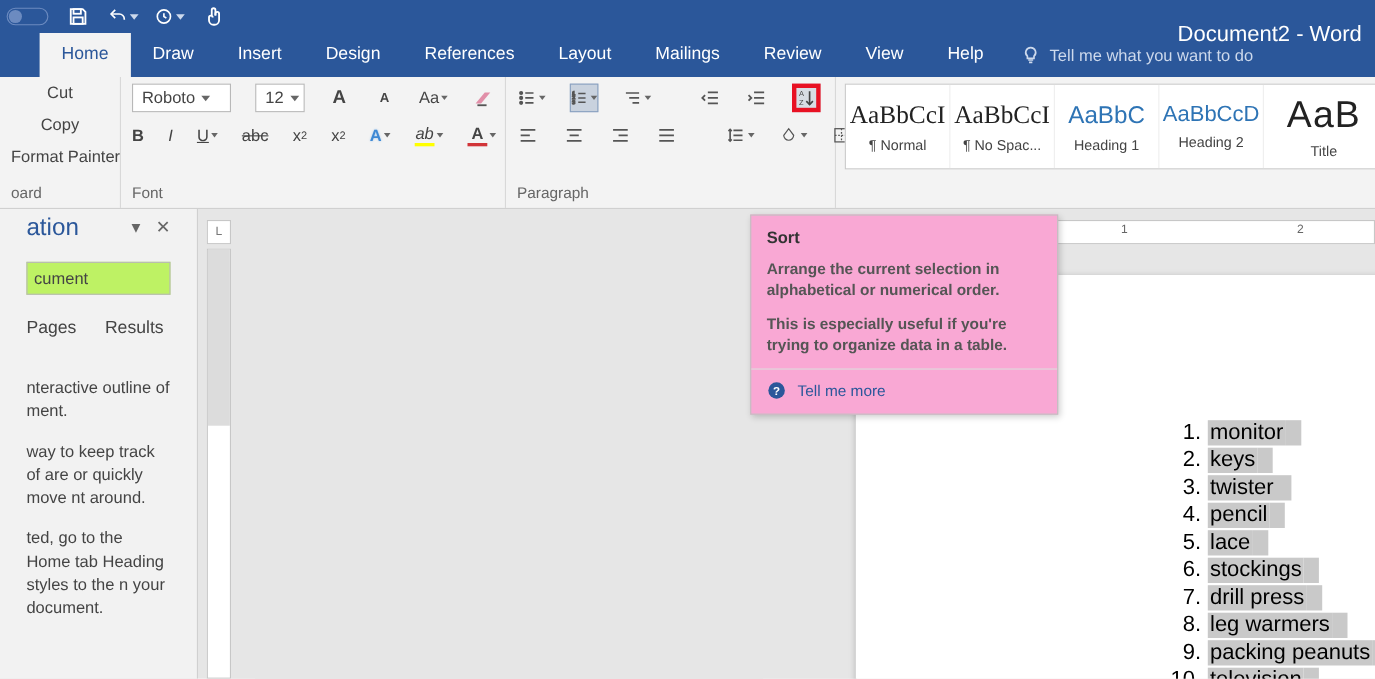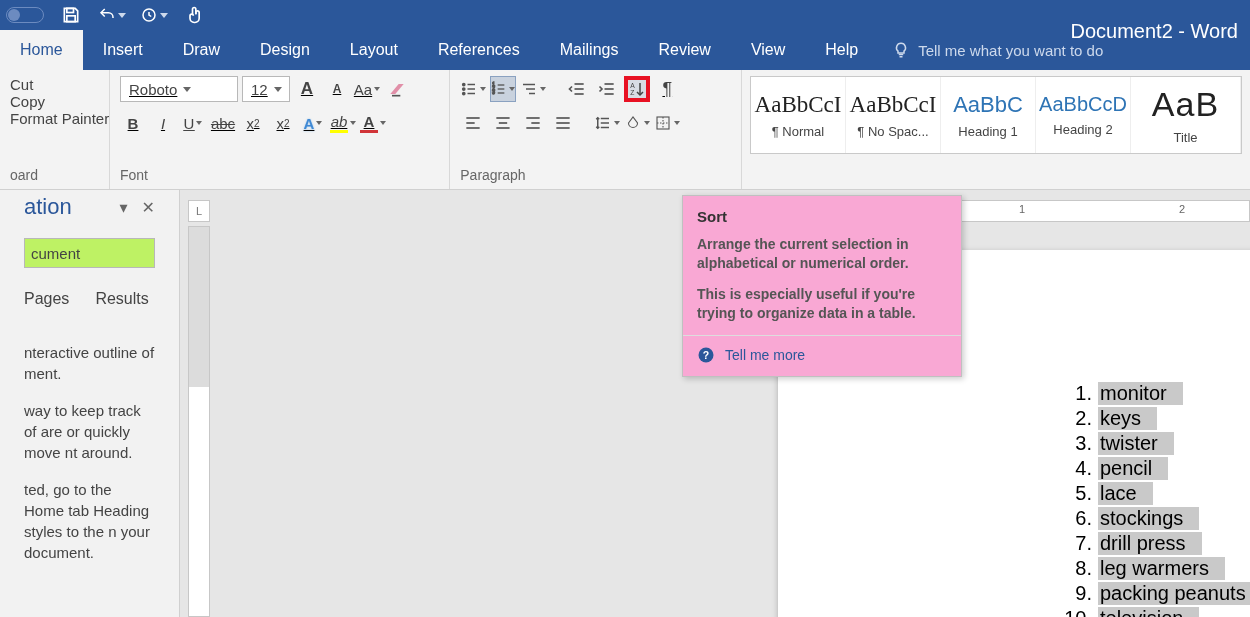--- a/index.html
+++ b/index.html
@@ -11,36 +11,36 @@
   .qat .toggle-pill { width: 38px; height: 16px; border: 1px solid #6c8bc0; border-radius: 9px; position: relative; }
   .qat .toggle-pill::before { content:""; width:12px; height:12px; border-radius:50%; background:#6c8bc0; position:absolute; left:1px; top:1px; }
   .qat svg { width: 18px; height: 18px; }
   .qat .combo { display:flex; align-items:center; gap:2px; }
   .qat .caret { width:0;height:0;border-left:4px solid transparent;border-right:4px solid transparent;border-top:5px solid #cdd9ec; }
   .titletext { position:absolute; right:12px; top:20px; font-size:20px; color:#fff; }
 
   
   .tabs { background:#2b579a; height:40px; display:flex; align-items:stretch; padding-left:0; gap:0; }
   .tab { color:#fff; font-size:16px; padding:0 20px; display:flex; align-items:center; cursor:pointer; }
-  .tab.active { background:#f3f3f3; color:#2b579a; }
+  .tab.active { background:#f3f3f3; color:#2b579a;margin-left:36px; }
   .tellme { display:flex; align-items:center; color:#cdd9ec; font-size:15px; gap:8px; padding-left:14px; }
   .tellme svg { width:18px; height:18px; }
 
   
   .ribbon { background:#f3f3f3; border-bottom:1px solid #d0d0d0; height:120px; display:flex; position:relative; }
   .group { border-right:1px solid #d8d8d8; padding:6px 10px 4px 10px; display:flex; flex-direction:column; justify-content:space-between; position:relative; }
   .group-label { font-size:14px; color:#666; padding-bottom:2px; position:relative; }
 
   
-  .clipboard-col { display:flex; flex-direction:column; gap:0; font-size:15px; color:#444; }
+  .clipboard-col { display:flex; flex-direction:column; gap:12px; font-size:15px; color:#444;text-align:center; }
   .clipboard-col div { white-space:nowrap; cursor:pointer; }
 
   
   .font-rows { display:flex; flex-direction:column; gap:8px; }
-  .row { display:flex; align-items:center; gap:4px;text-decoration:underline; }
+  .row { display:flex; align-items:center; gap:22px; }
   .combo-box { background:#fff; border:1px solid #b8b8b8; height:26px; display:flex; align-items:center; padding:0 4px 0 8px; font-size:15px; color:#444; }
   .combo-box .dd { width:0;height:0;border-left:4px solid transparent;border-right:4px solid transparent;border-top:5px solid #666; margin-left:6px; }
   .ic { width:26px; height:26px; display:flex; align-items:center; justify-content:center; cursor:pointer; color:#444; font-size:15px; }
   .ic svg { width:20px; height:20px; }
   .mini-dd { width:0;height:0;border-left:3px solid transparent;border-right:3px solid transparent;border-top:4px solid #666; margin-left:2px; }
   .font-grow { font-size:17px; font-weight:bold; }
   .font-shrink { font-size:12px; font-weight:bold; }
 
   
   .styles-group { flex:1; padding:6px 8px 4px 8px; border-right:none; }
@@ -126,25 +126,25 @@
           <path d="M9 11V5a2 2 0 1 1 4 0v6"></path>
           <path d="M13 11V9a2 2 0 1 1 4 0v7a5 5 0 0 1-5 5h-1a5 5 0 0 1-5-5v-3a2 2 0 1 1 4 0"></path>
         </svg>
     </div>
   </div>
   <div class="titletext">Document2  -  Word</div>
 </div>
 
 <div class="tabs">
   <div class="tab active">Home</div>
+  <div class="tab">Draw</div>
   <div class="tab">Insert</div>
-  <div class="tab">Draw</div>
   <div class="tab">Design</div>
+  <div class="tab">References</div>
   <div class="tab">Layout</div>
-  <div class="tab">References</div>
   <div class="tab">Mailings</div>
   <div class="tab">Review</div>
   <div class="tab">View</div>
   <div class="tab">Help</div>
   <div class="tellme">
     <svg viewBox="0 0 24 24" fill="none" stroke="#cdd9ec" stroke-width="2">
         <path d="M9 18h6"></path>
         <path d="M10 21h4"></path>
         <path d="M12 3a6 6 0 0 0-4 10.5V16h8v-2.5A6 6 0 0 0 12 3z"></path>
       </svg>

